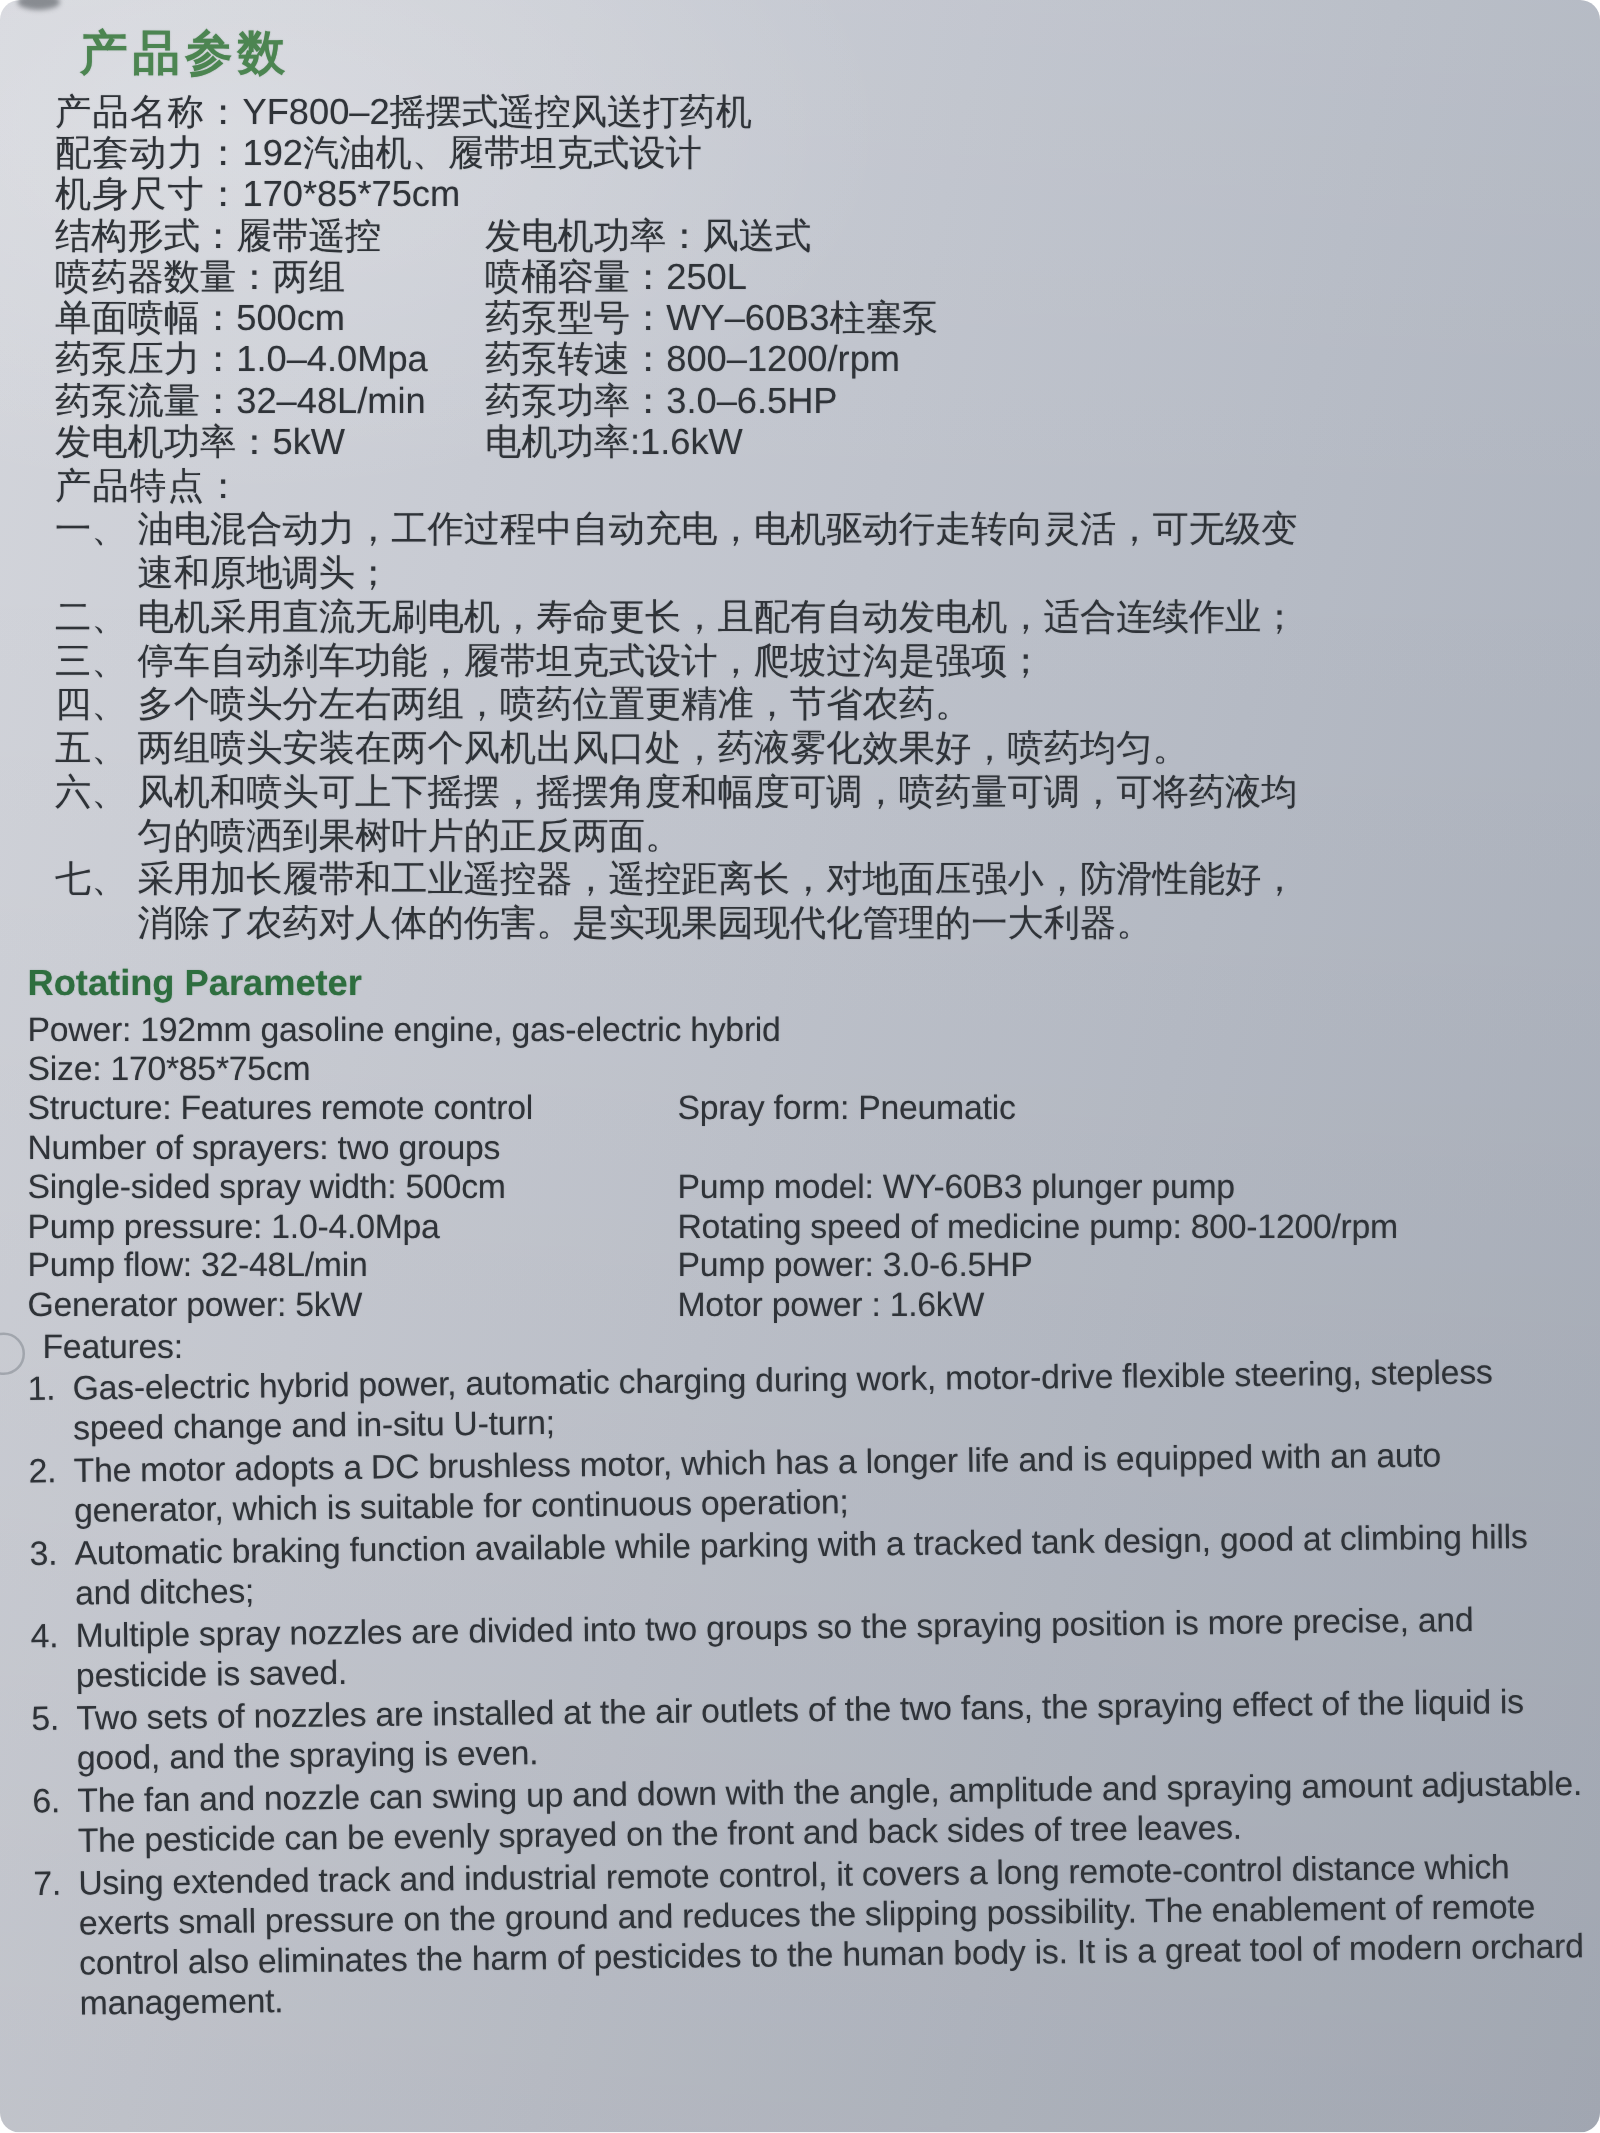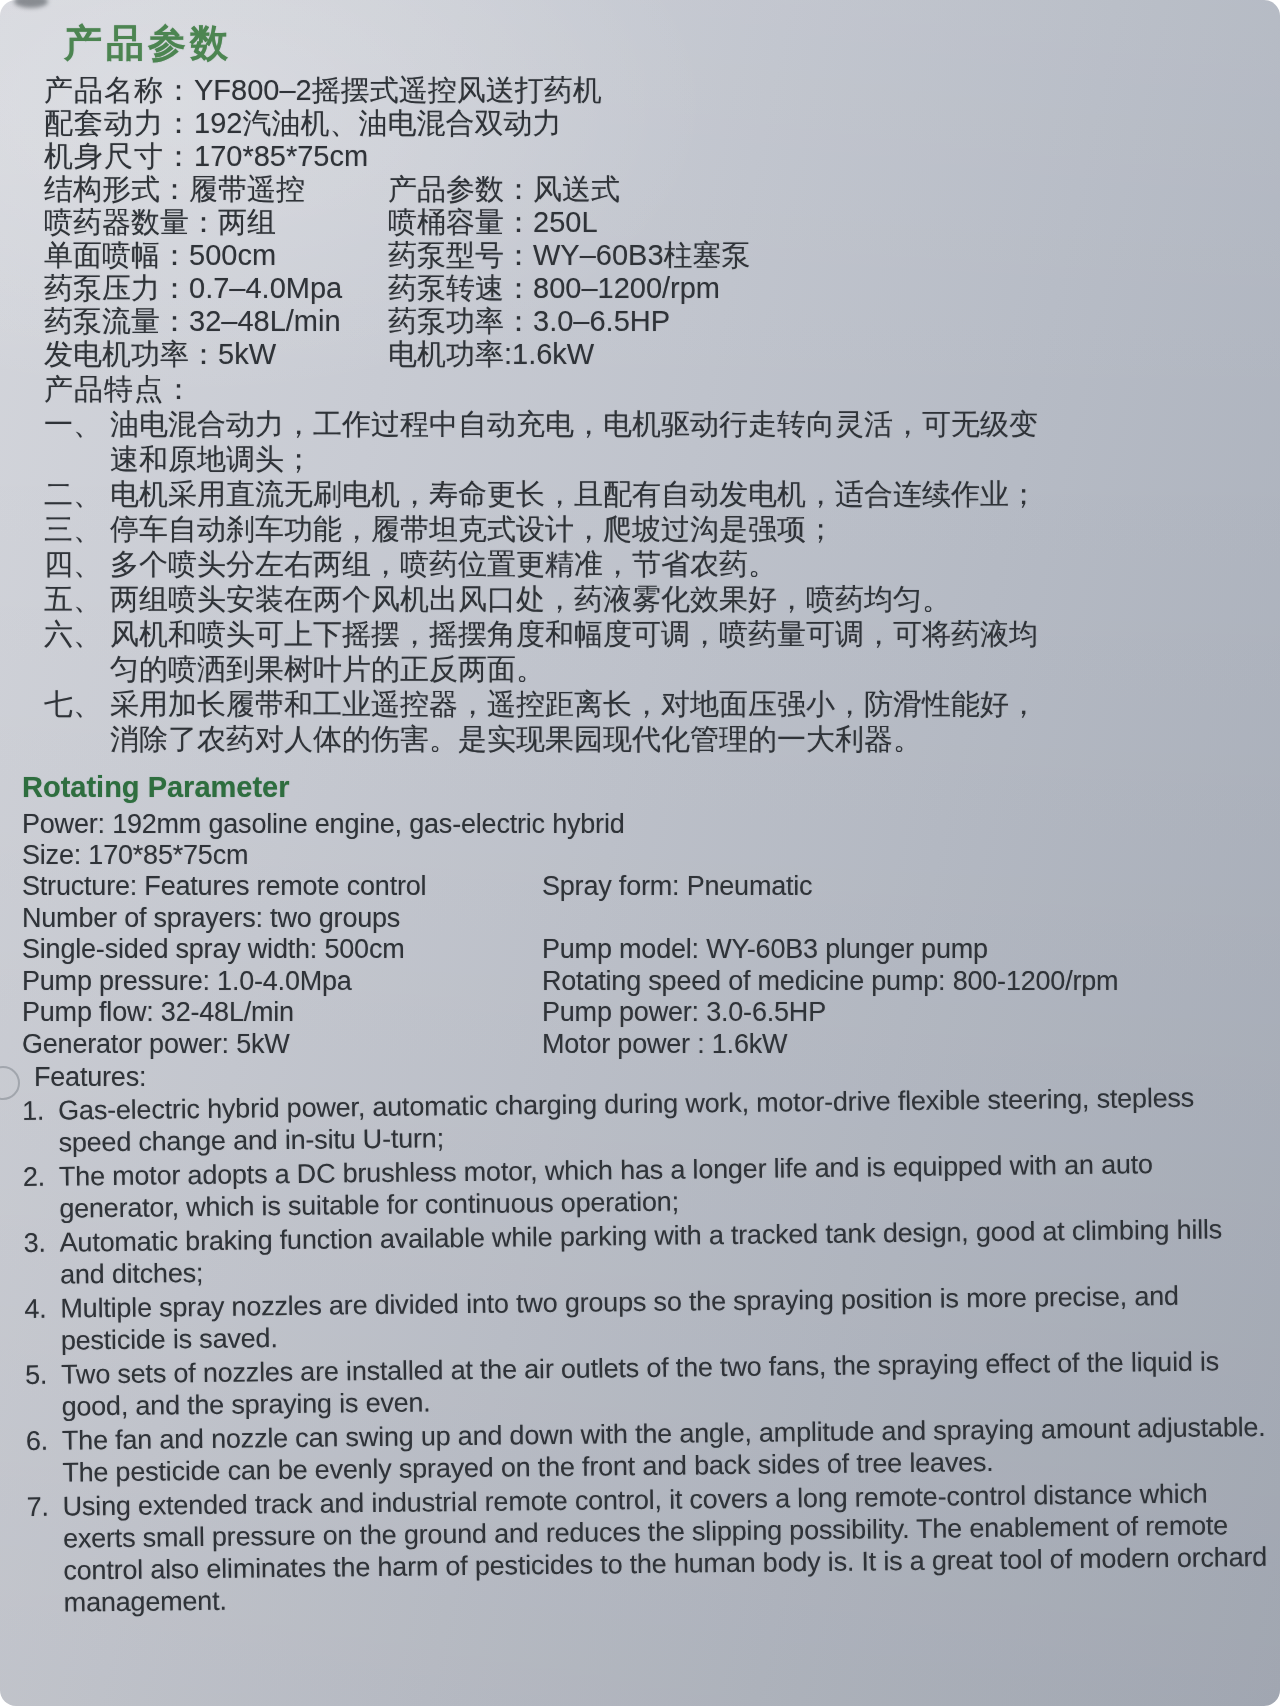--- a/index.html
+++ b/index.html
@@ -71,40 +71,40 @@
   <div class="smudge"></div>
   <div class="arc"></div>
 
   <section class="cn">
     <h1 class="cn-title">产品参数</h1>
 
     <div class="cinfo">
       <span class="lbl">产品名称：</span><span>YF800–2摇摆式遥控风送打药机</span>
     </div>
     <div class="cinfo">
-      <span class="lbl">配套动力：</span><span>192汽油机、油电混合双动力</span>
+      <span class="lbl">配套动力：</span><span>192汽油机、履带坦克式设计</span>
     </div>
     <div class="cinfo">
       <span class="lbl">机身尺寸：</span><span>170*85*75cm</span>
     </div>
 
     <div class="crow">
       <span class="c1">结构形式：履带遥控</span>
-      <span class="c2">产品参数：风送式</span>
+      <span class="c2">发电机功率：风送式</span>
     </div>
     <div class="crow">
       <span class="c1">喷药器数量：两组</span>
       <span class="c2">喷桶容量：250L</span>
     </div>
     <div class="crow">
       <span class="c1">单面喷幅：500cm</span>
       <span class="c2">药泵型号：WY–60B3柱塞泵</span>
     </div>
     <div class="crow">
-      <span class="c1">药泵压力：0.7–4.0Mpa</span>
+      <span class="c1">药泵压力：1.0–4.0Mpa</span>
       <span class="c2">药泵转速：800–1200/rpm</span>
     </div>
     <div class="crow">
       <span class="c1">药泵流量：32–48L/min</span>
       <span class="c2">药泵功率：3.0–6.5HP</span>
     </div>
     <div class="crow">
       <span class="c1">发电机功率：5kW</span>
       <span class="c2">电机功率:1.6kW</span>
     </div>

